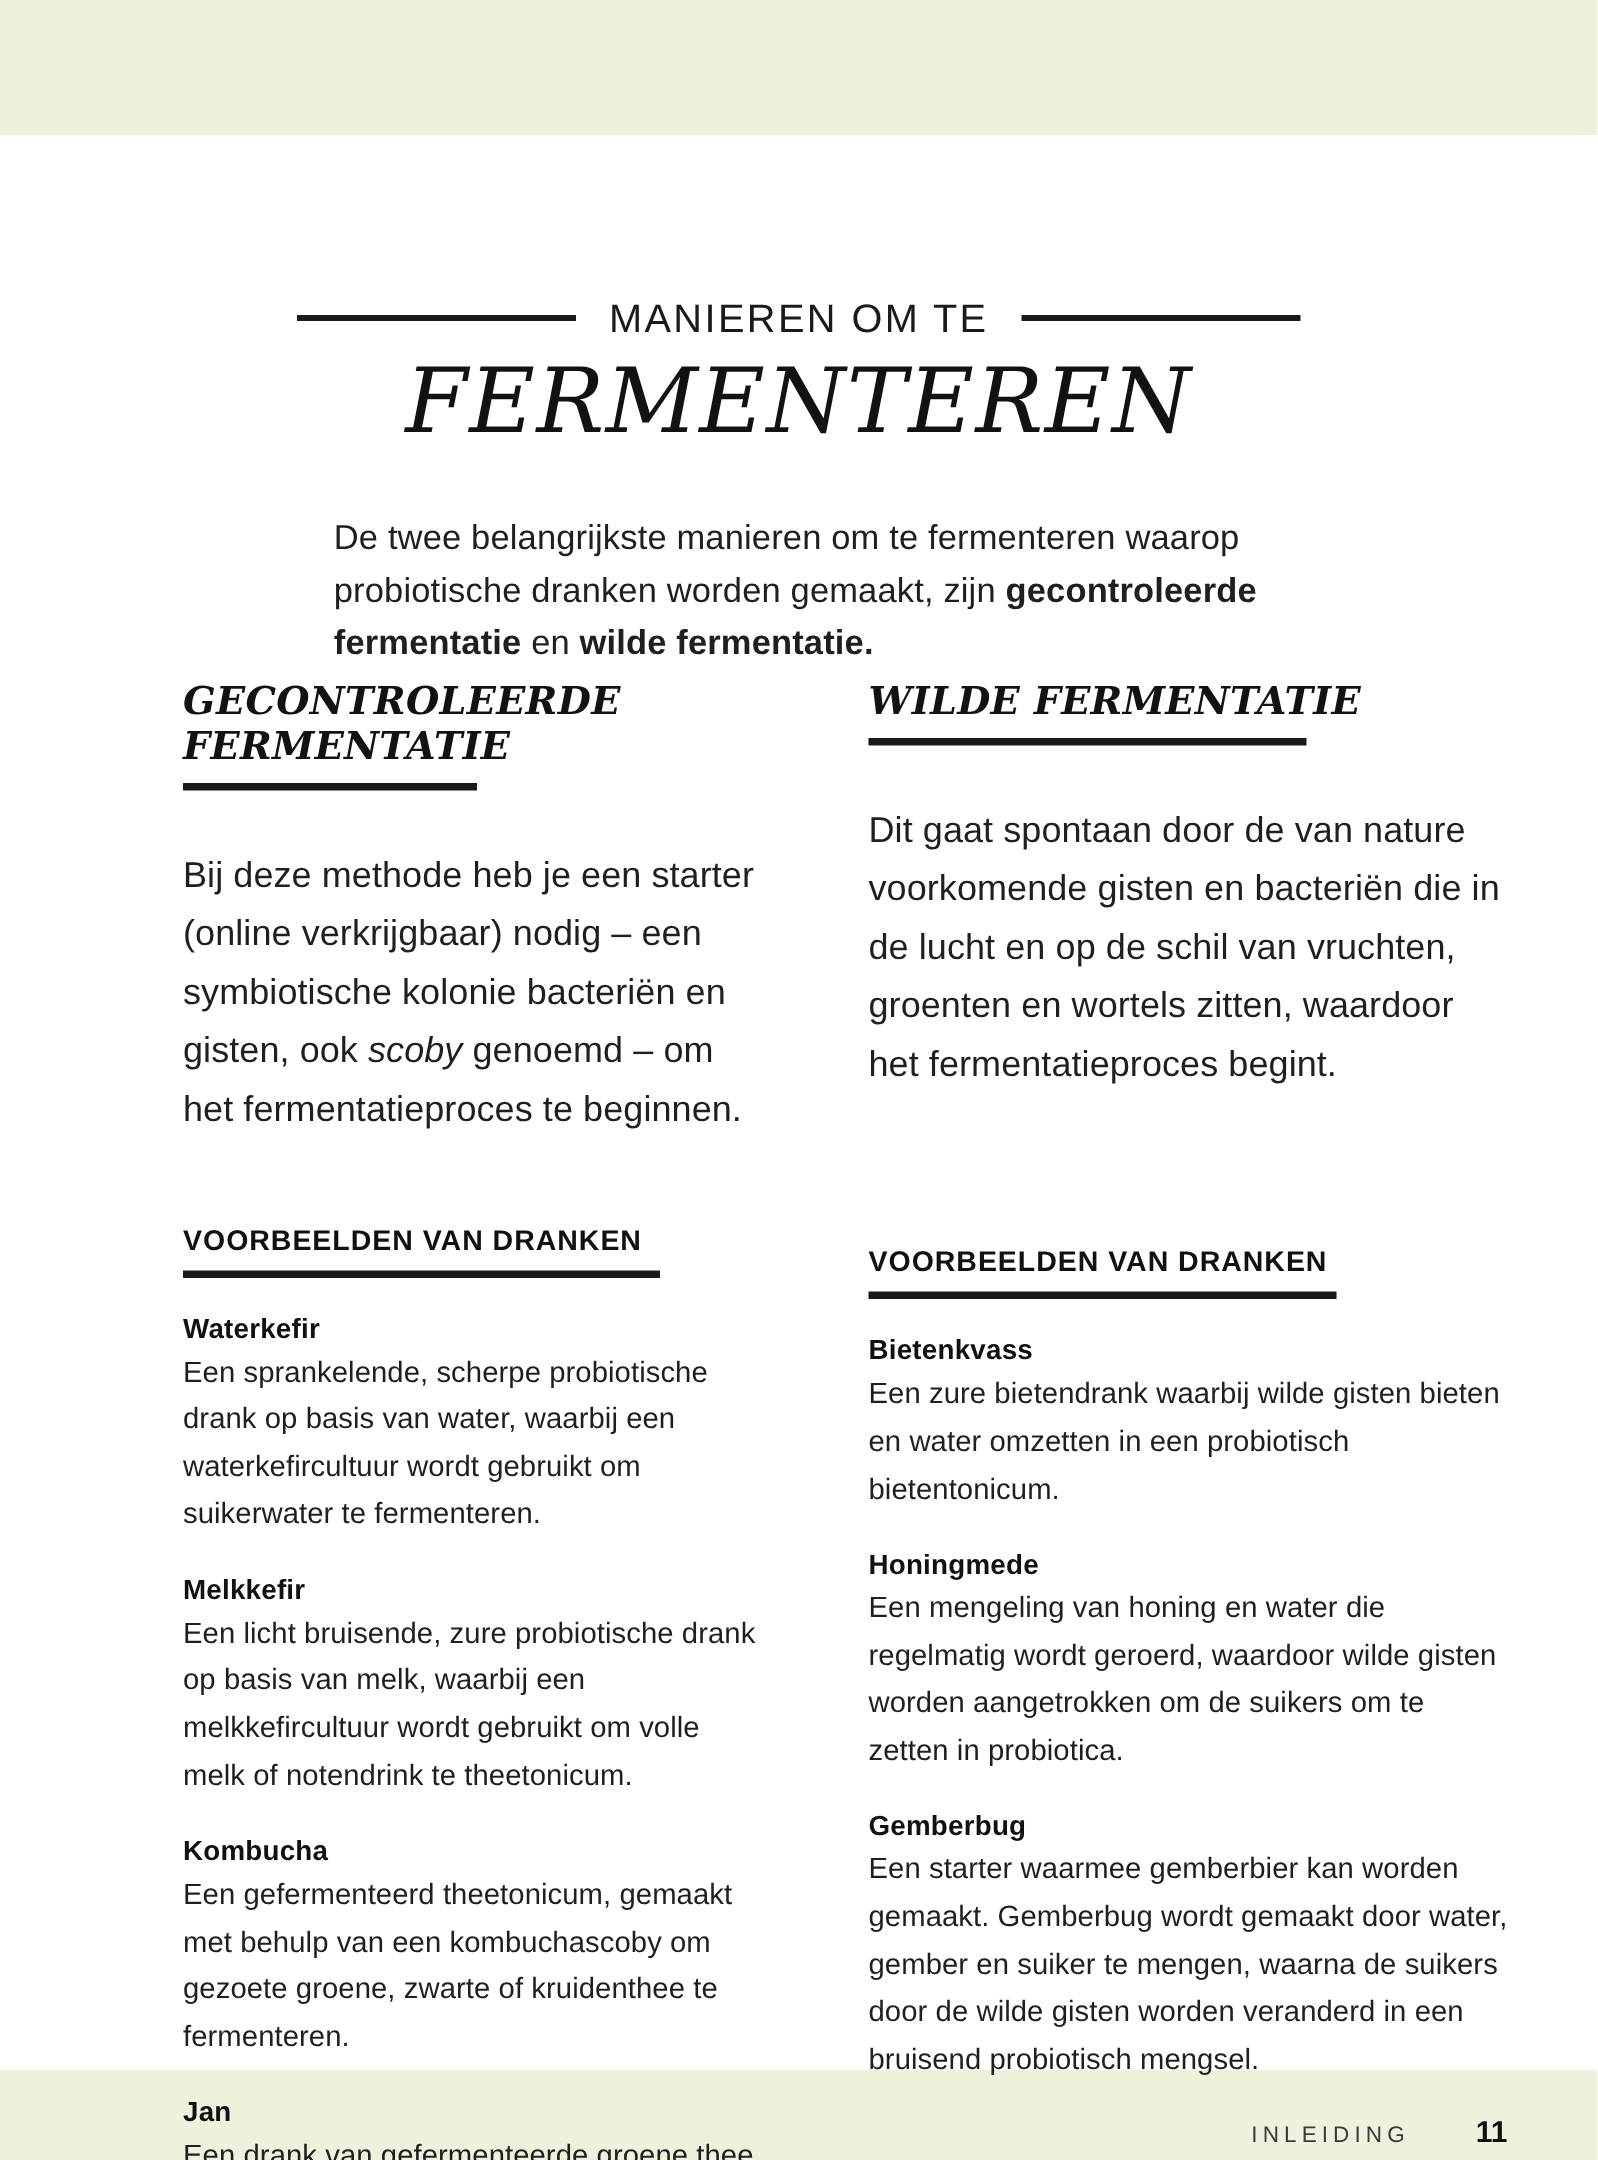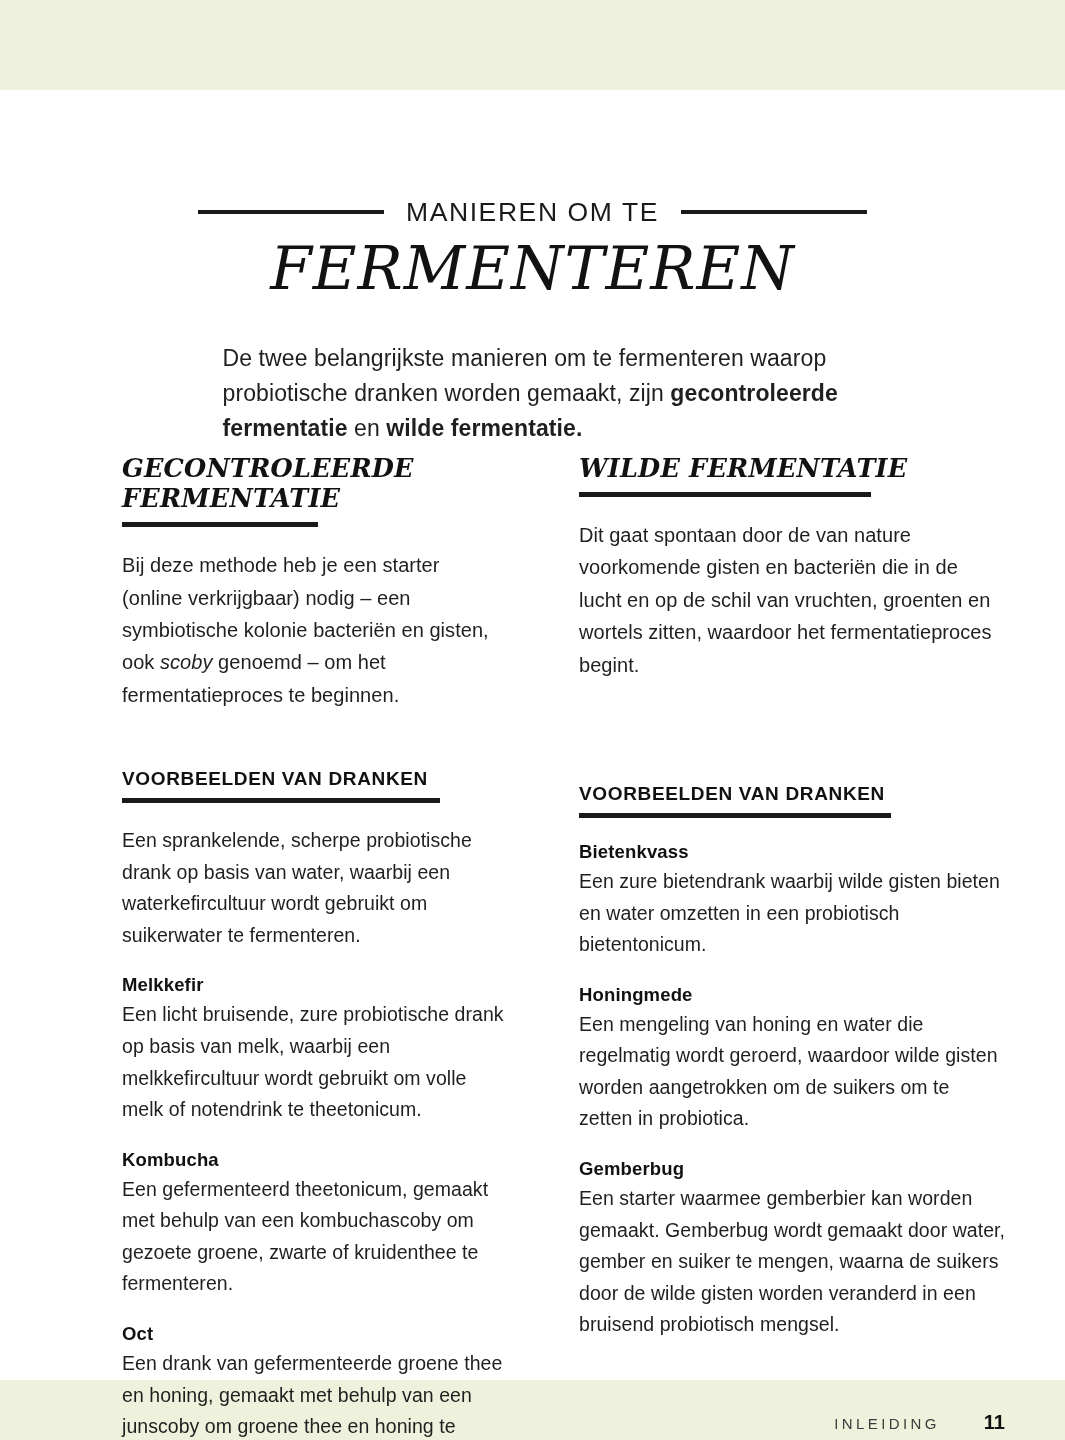--- a/index.html
+++ b/index.html
@@ -110,24 +110,24 @@
   }
   .rule {
     height: 5px;
     background: #1a1a1a;
     margin-top: 9px;
   }
   .rule-left  { width: 196px; }
   .rule-right { width: 292px; }
 
   .lede {
-    font-size: 20px;
+    font-size: 24px;
     line-height: 1.62;
     letter-spacing: 0.05px;
-    margin-top: 22px;
+    margin-top: 38px;
     color: #1f1f1f;
   }
 
   .examples-head {
     font-size: 19px;
     font-weight: 700;
     letter-spacing: 0.65px;
     margin-top: 0;
     color: #111111;
   }
@@ -204,32 +204,33 @@
       <div class="rule rule-left"></div>
 
       <p class="lede"><span>Bij deze methode heb je een starter (online verkrijgbaar) nodig – een symbiotische kolonie bacteriën en gisten, ook </span><i>scoby</i><span> genoemd – om het fermentatieproces te beginnen.</span></p>
 
       <div class="examples-head-wrap" style="margin-top:57px;">
         <div class="examples-head">VOORBEELDEN VAN DRANKEN</div>
         <div class="rule-examples rule-ex-left"></div>
       </div>
 
       <div class="drink">
+        <div class="drink-name">Waterkefir</div>
         <div class="drink-desc">Een sprankelende, scherpe probiotische drank op basis van water, waarbij een waterkefircultuur wordt gebruikt om suikerwater te fermenteren.</div>
       </div>
       <div class="drink">
         <div class="drink-name">Melkkefir</div>
         <div class="drink-desc">Een licht bruisende, zure probiotische drank op basis van melk, waarbij een melkkefircultuur wordt gebruikt om volle melk of notendrink te theetonicum.</div>
       </div>
       <div class="drink">
         <div class="drink-name">Kombucha</div>
         <div class="drink-desc">Een gefermenteerd theetonicum, gemaakt met behulp van een kombuchascoby om gezoete groene, zwarte of kruidenthee te fermenteren.</div>
       </div>
       <div class="drink">
-        <div class="drink-name">Oct</div>
+        <div class="drink-name">Jan</div>
         <div class="drink-desc">Een drank van gefermenteerde groene thee en honing, gemaakt met behulp van een junscoby om groene thee en honing te fermenteren.</div>
       </div>
     </div>
 
     <div class="col col-right">
       <h2 class="sec-title">WILDE FERMENTATIE</h2>
       <div class="rule rule-right"></div>
 
       <p class="lede">Dit gaat spontaan door de van nature voorkomende gisten en bacteriën die in de lucht en op de schil van vruchten, groenten en wortels zitten, waardoor het fermentatieproces begint.</p>
 

